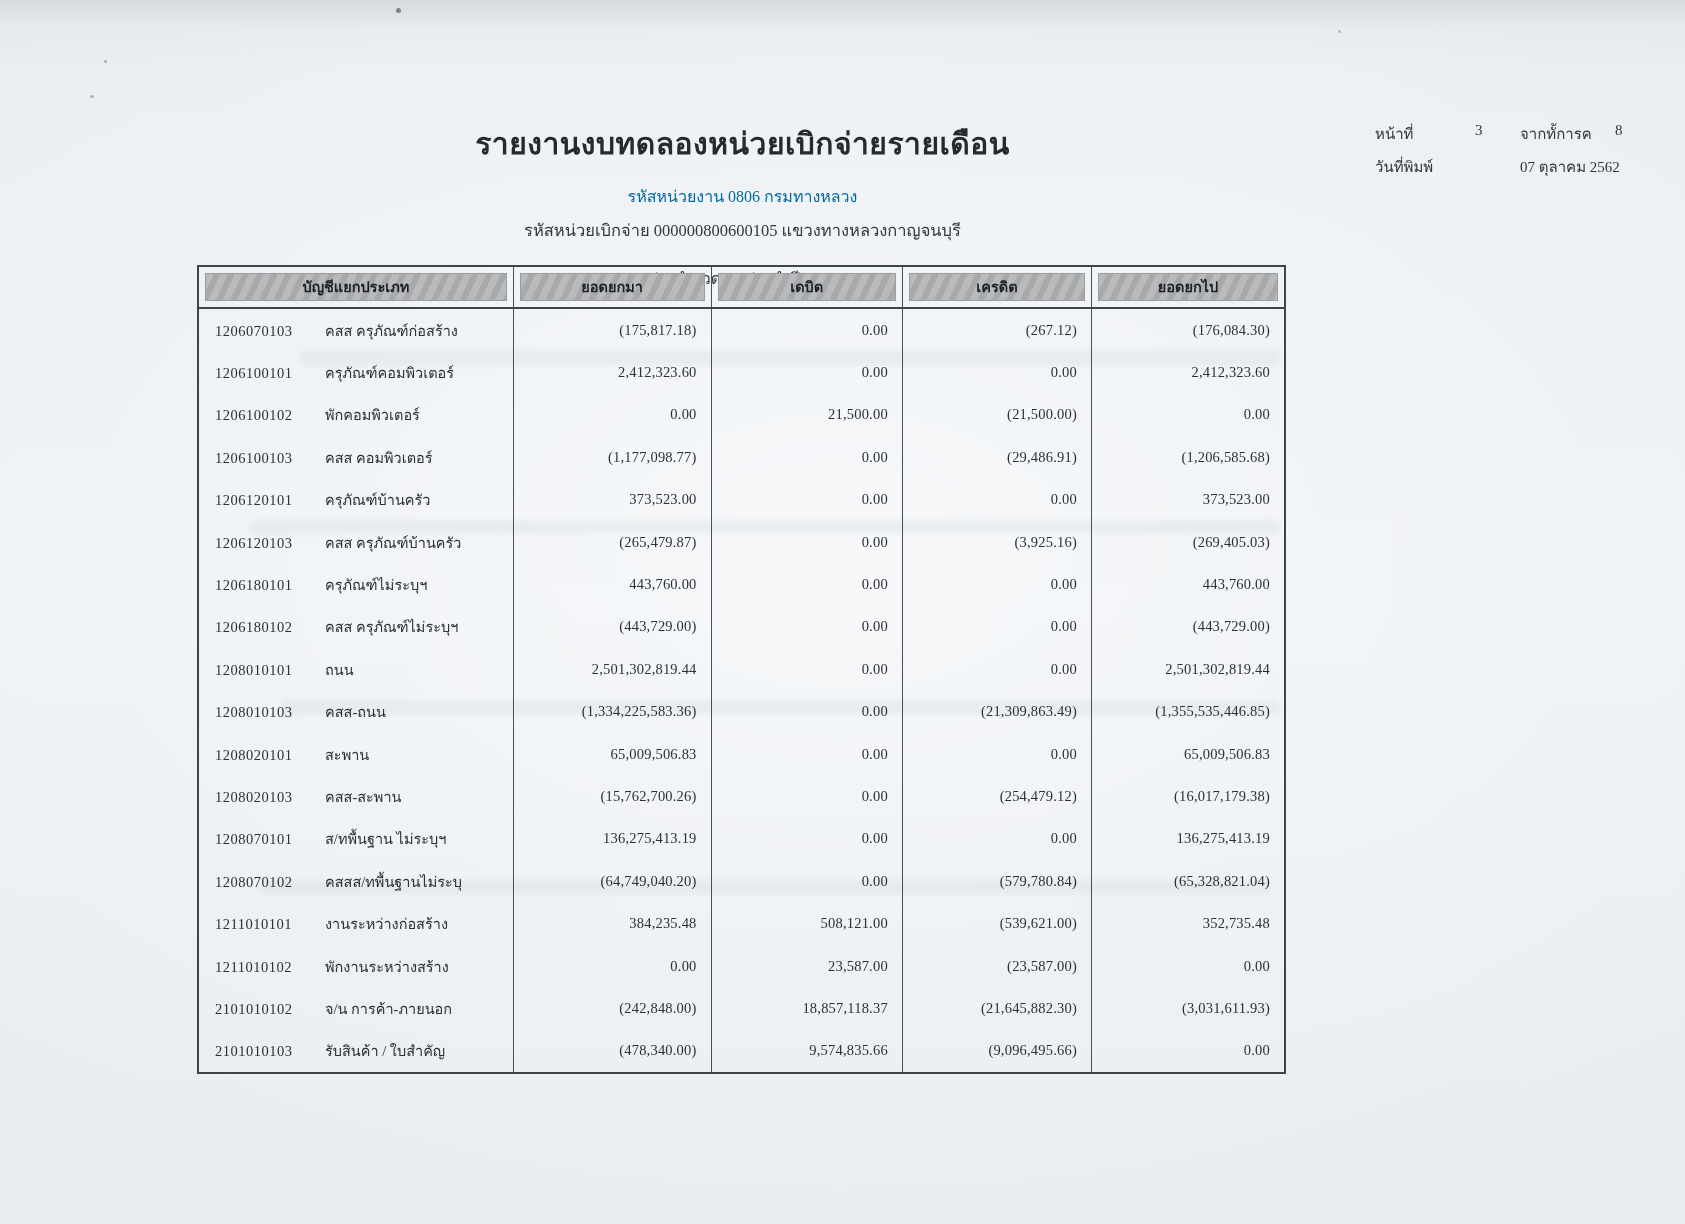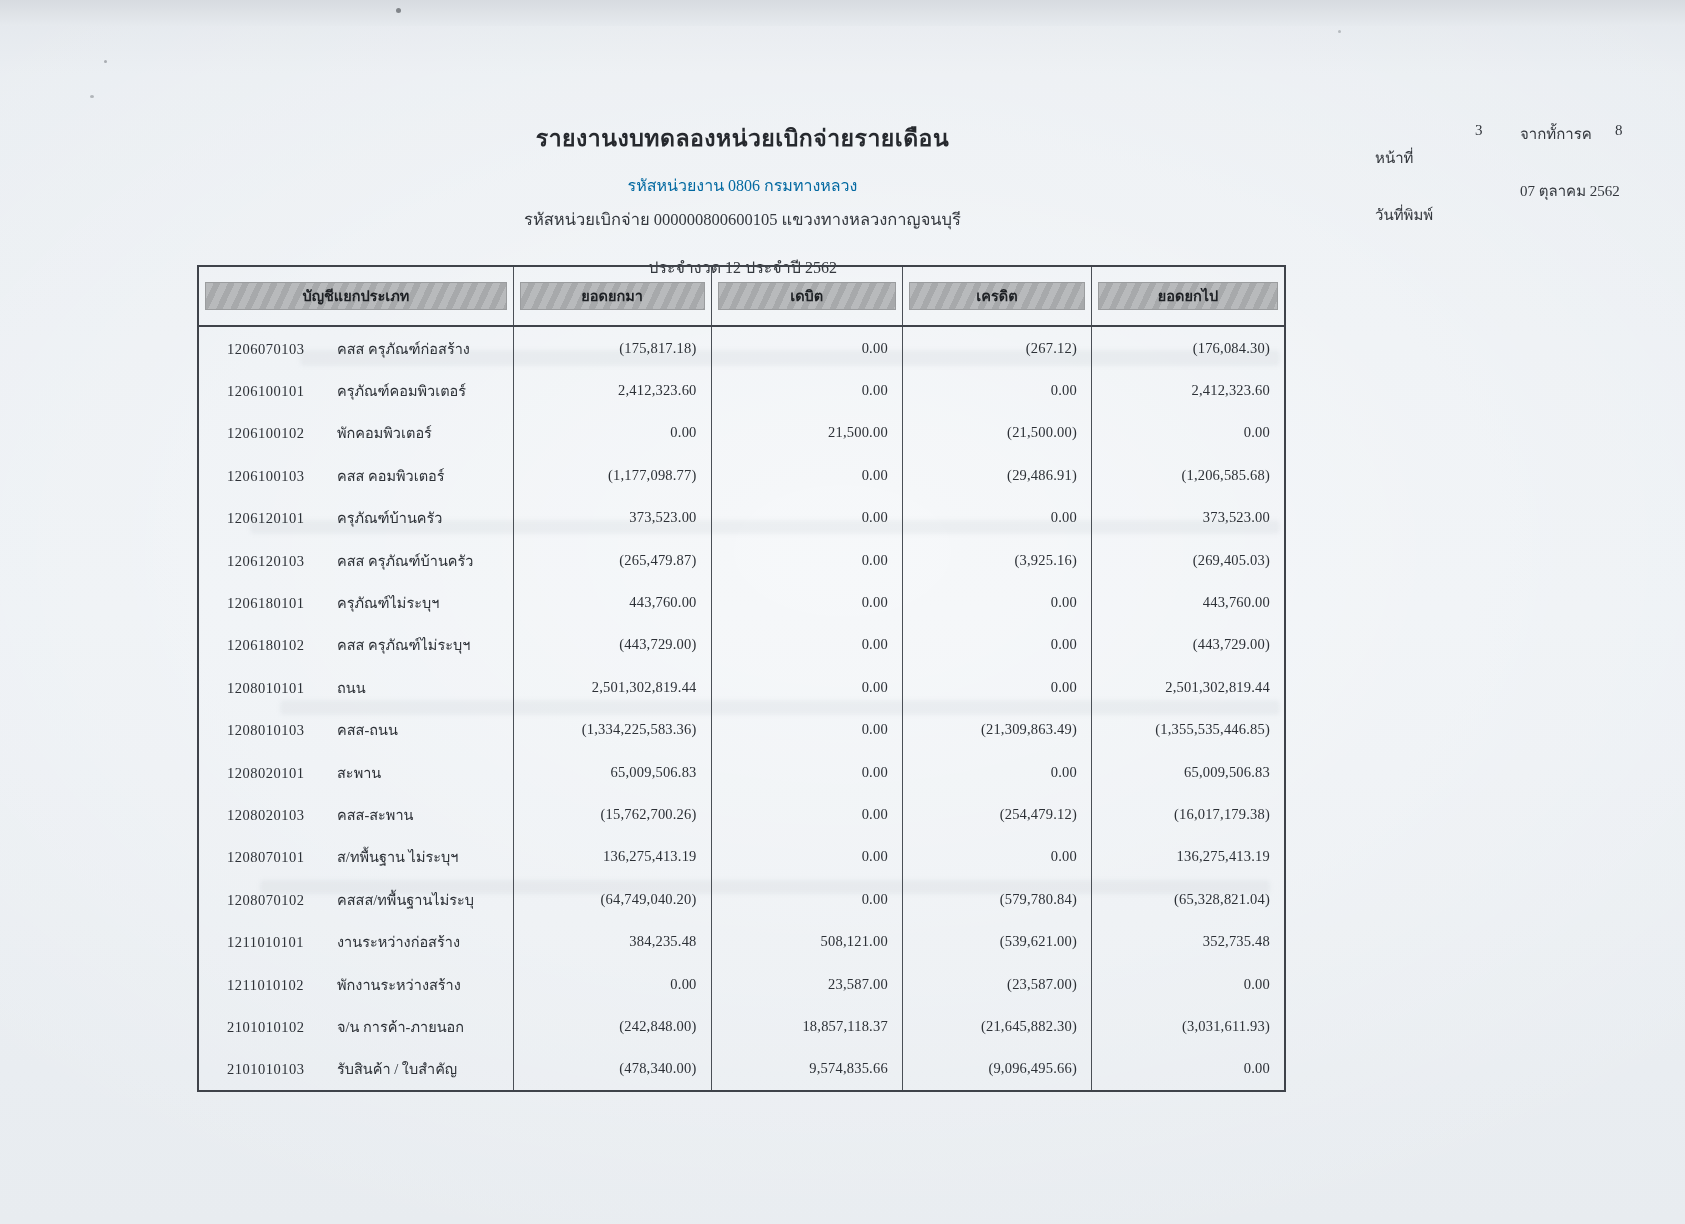--- a/index.html
+++ b/index.html
@@ -19,63 +19,63 @@
   }
   .topedge{position:absolute;top:0;left:0;right:0;height:26px;
     background:linear-gradient(180deg,#d7dbe0,#e6eaee);}
   .speck{position:absolute;border-radius:50%;background:#5a5e63;opacity:.7;}
 
   
   .doc-header{
     position:absolute;left:200px;top:120px;width:1085px;
     text-align:center;
   }
-  .doc-title{font-size:23px;font-weight:bold;letter-spacing:.5px;color:#26292e;}
+  .doc-title{font-size:30px;font-weight:bold;letter-spacing:.5px;color:#26292e;}
   .doc-sub1{margin-top:17px;font-size:16px;color:#0369a1;}
   .doc-sub2{margin-top:8px;font-size:16.5px;color:#33373d;}
   .doc-sub3{margin-top:23px;font-size:16px;color:#33373d;}
 
   .page-meta{
     position:absolute;left:1375px;top:122px;width:280px;
     font-size:15px;color:#33373d;
   }
   .page-meta .row{display:flex;margin-bottom:9px;}
-  .page-meta .lbl{width:100px;margin-top:24px;}
+  .page-meta .lbl{width:100px;}
   .page-meta .v1{width:45px;text-align:left;}
   .page-meta .lbl2{width:95px;}
 
   
   .tbl-wrap{position:absolute;left:197px;top:265px;width:1089px;}
   table{
     width:100%;border-collapse:collapse;table-layout:fixed;
     border:2px solid #3f434a;
   }
   thead th{
     border-right:1px solid #4a4f56;
     border-bottom:2px solid #3f434a;
-    padding:14px 6px;height:30px;
+    padding:5px 6px;height:30px;
   }
   thead th:last-child{border-right:none;}
   .band{
     background:
       repeating-linear-gradient(115deg, rgba(255,255,255,0.10) 0 7px, rgba(0,0,0,0.05) 7px 13px),
       #b0b2b4;
     border:1px solid #9a9c9e;
     height:26px;line-height:26px;
     font-size:14.5px;font-weight:bold;color:#1d2024;text-align:center;
   }
   tbody td{
     border-right:1px solid #4a4f56;
     height:40.4px;vertical-align:middle;
     font-size:14.5px;color:#2c3036;
     white-space:nowrap;overflow:hidden;
   }
   tbody td:last-child{border-right:none;}
   .c-acc{padding-left:16px;text-align:left;}
-  .c-acc .code{display:inline-block;min-width:96px;letter-spacing:.5px;margin-left:12px;}
+  .c-acc .code{display:inline-block;min-width:96px;letter-spacing:.5px;}
   .c-acc .name{margin-left:14px;}
   .c-num{text-align:right;padding-right:14px;letter-spacing:.2px;}
 
   
   .streak{position:absolute;background:rgba(120,128,138,0.07);filter:blur(2px);border-radius:4px;}
 </style>
 </head>
 <body>
 
 <div class="paper"></div>

